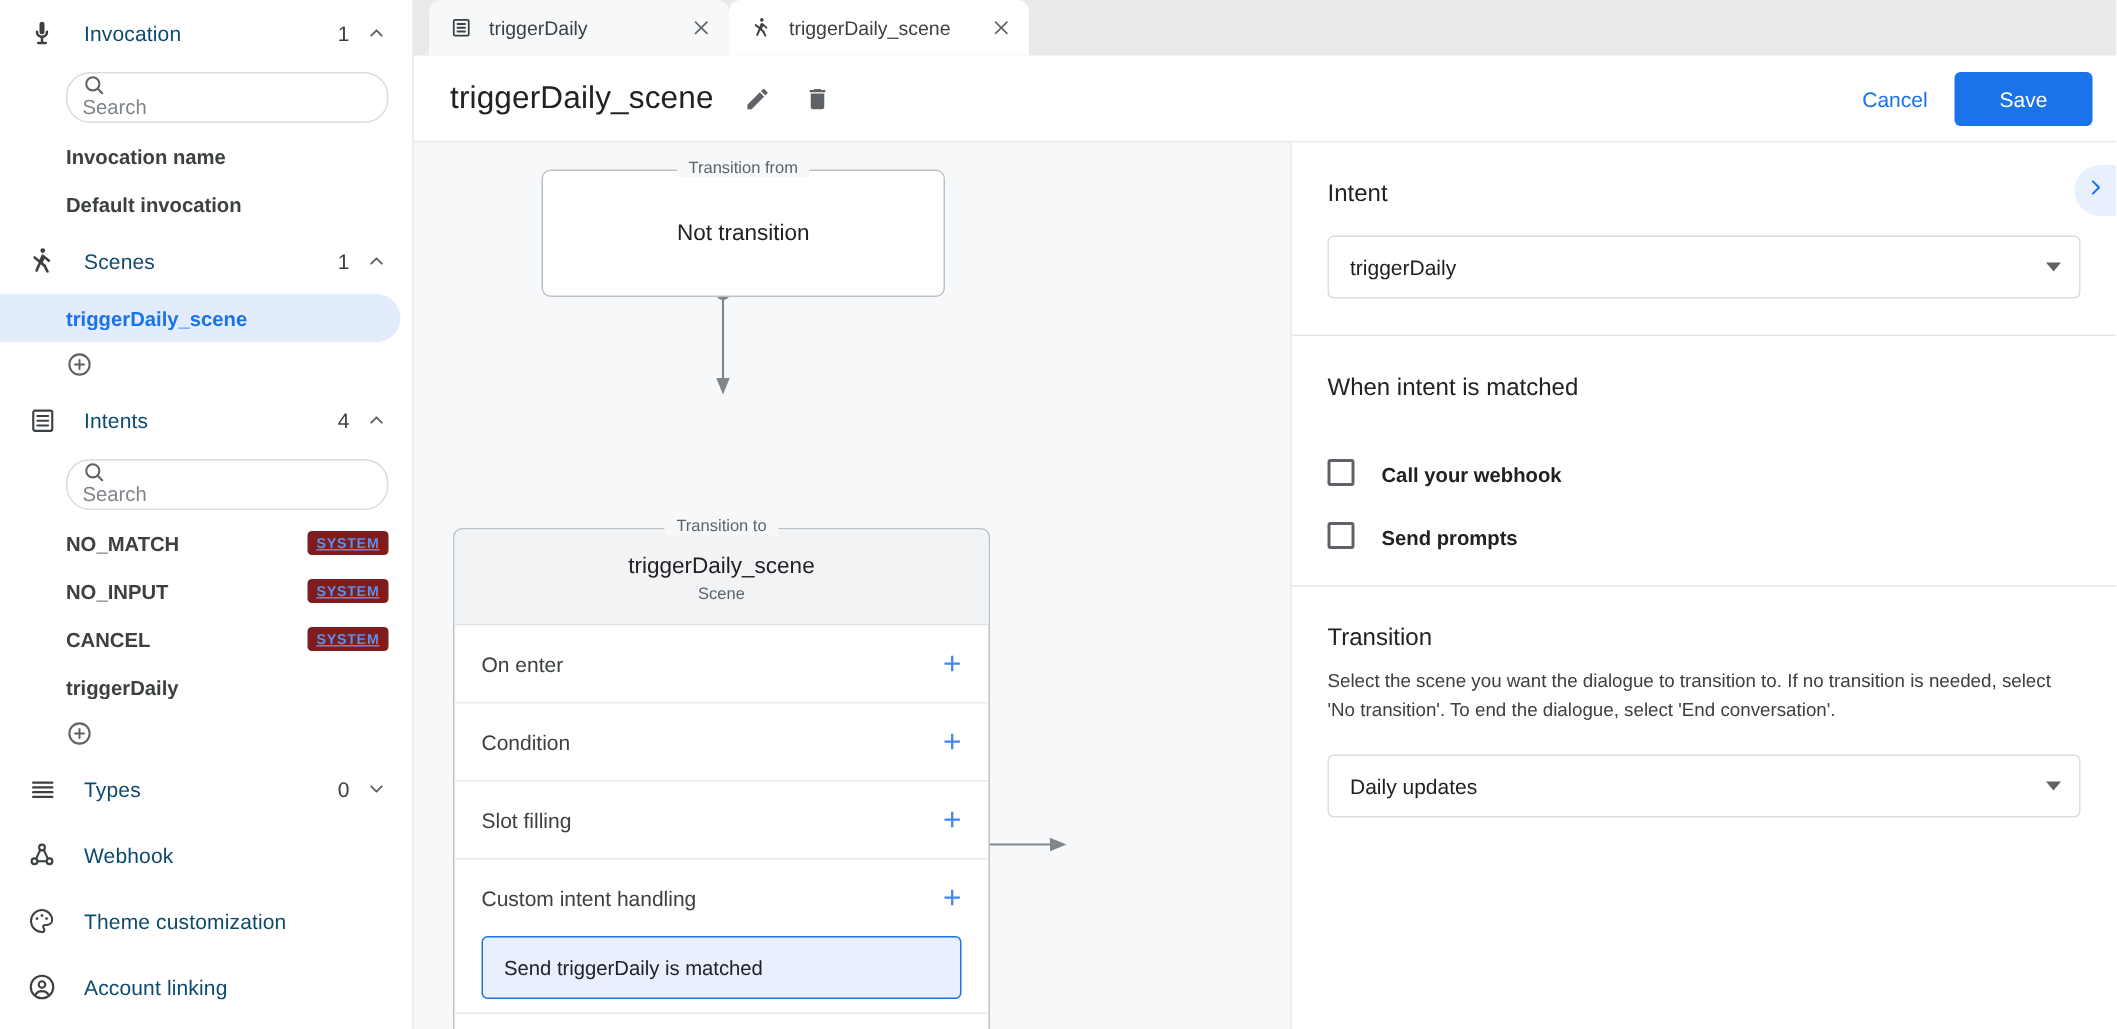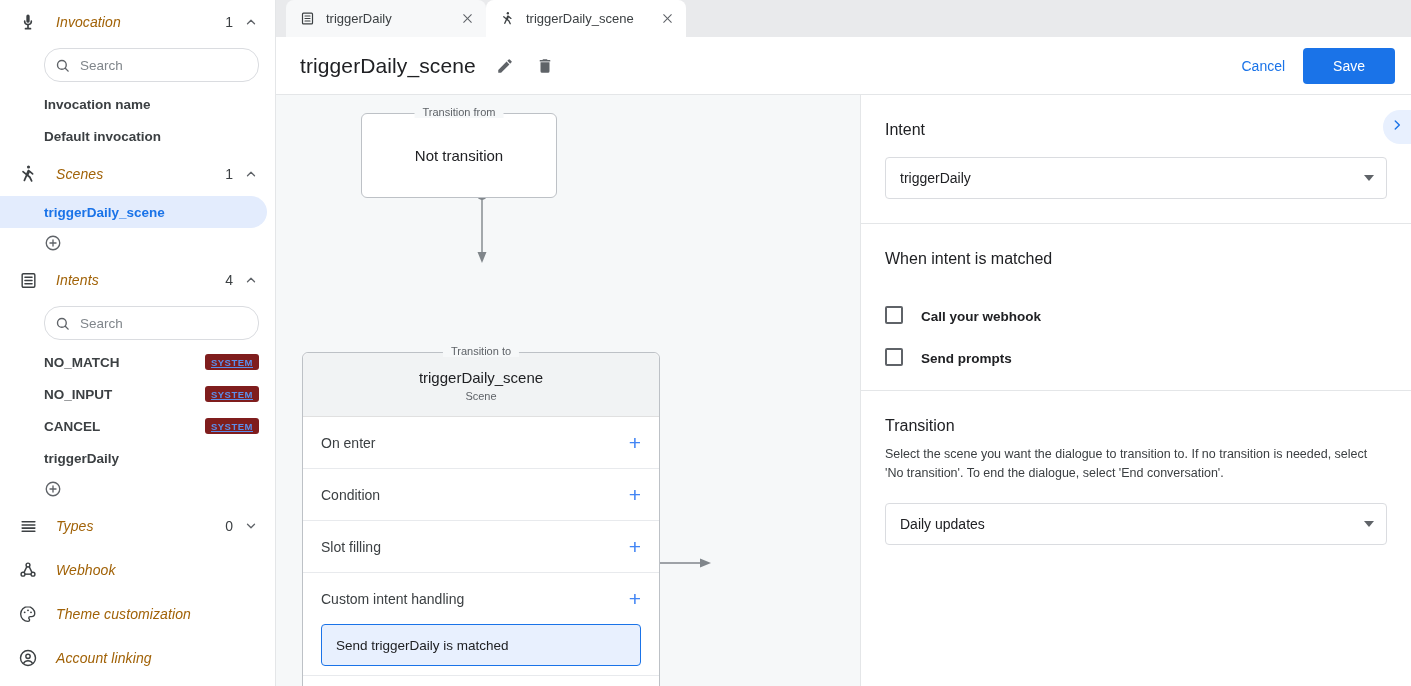--- a/index.html
+++ b/index.html
@@ -24,32 +24,33 @@
     display: flex; align-items: center;
     height: 44px; padding: 0 16px 0 16px;
     cursor: pointer;
   }
   .nav-ico {
     width: 24px; height: 24px; flex: 0 0 24px;
     display: flex; align-items: center; justify-content: center;
     color: #3c4043; margin-right: 16px;
   }
   .nav-ico svg { display: block; }
-  .nav-label { font-size: 14px; color: #a16207; flex: 1; letter-spacing: .1px; font-style: italic; }
+  .nav-label { font-size: 14px; color: #0c4a6e; flex: 1; letter-spacing: .1px; }
   .nav-count { font-size: 14px; color: #3c4043; margin-right: 10px; }
   .chev { width: 16px; height: 16px; color: #5f6368; display: flex; align-items: center; justify-content: center;}
 
   .search-box {
     margin: 4px 16px 6px 44px;
     height: 34px;
     border: 1px solid #dadce0;
     border-radius: 16px;
-    display: flex; align-items: center;
+    display: flex; align-items: flex-start;
     padding: 0 10px;
     background: #fff;
+    flex-direction: column;
   }
   .search-box .s-ico { color: #5f6368; display: flex; margin-right: 10px; }
   .search-box input {
     border: none; outline: none; font-size: 13.5px;
     font-family: "Liberation Sans", sans-serif;
     color: #3c4043; width: 100%; background: transparent;
   }
   .search-box input::placeholder { color: #80868b; }
 
   .item-row {
@@ -129,21 +130,21 @@
     border: 1px solid #bdc1c6; border-radius: 6px;
     position: relative; background: #fff;
   }
   .legend {
     position: absolute; top: -8px; left: 50%; transform: translateX(-50%);
     background: #f6f8f9; padding: 0 8px;
     font-size: 11px; color: #5f6368; white-space: nowrap;
   }
 
   .node-na {
-    left: 85px; top: 18px; width: 196px; height: 85px;
+    left: 85px; top: 18px; width: 269px; height: 85px;
     display: flex; align-items: center; justify-content: center;
   }
   .node-na .txt { font-size: 15px; color: #202124; }
 
   .scene-card {
     left: 26px; top: 172px; width: 358px;
     background: #fff; overflow: visible;
   }
   .scene-card-head {
     background: #f1f3f4; border-bottom: 1px solid #e0e0e0;

